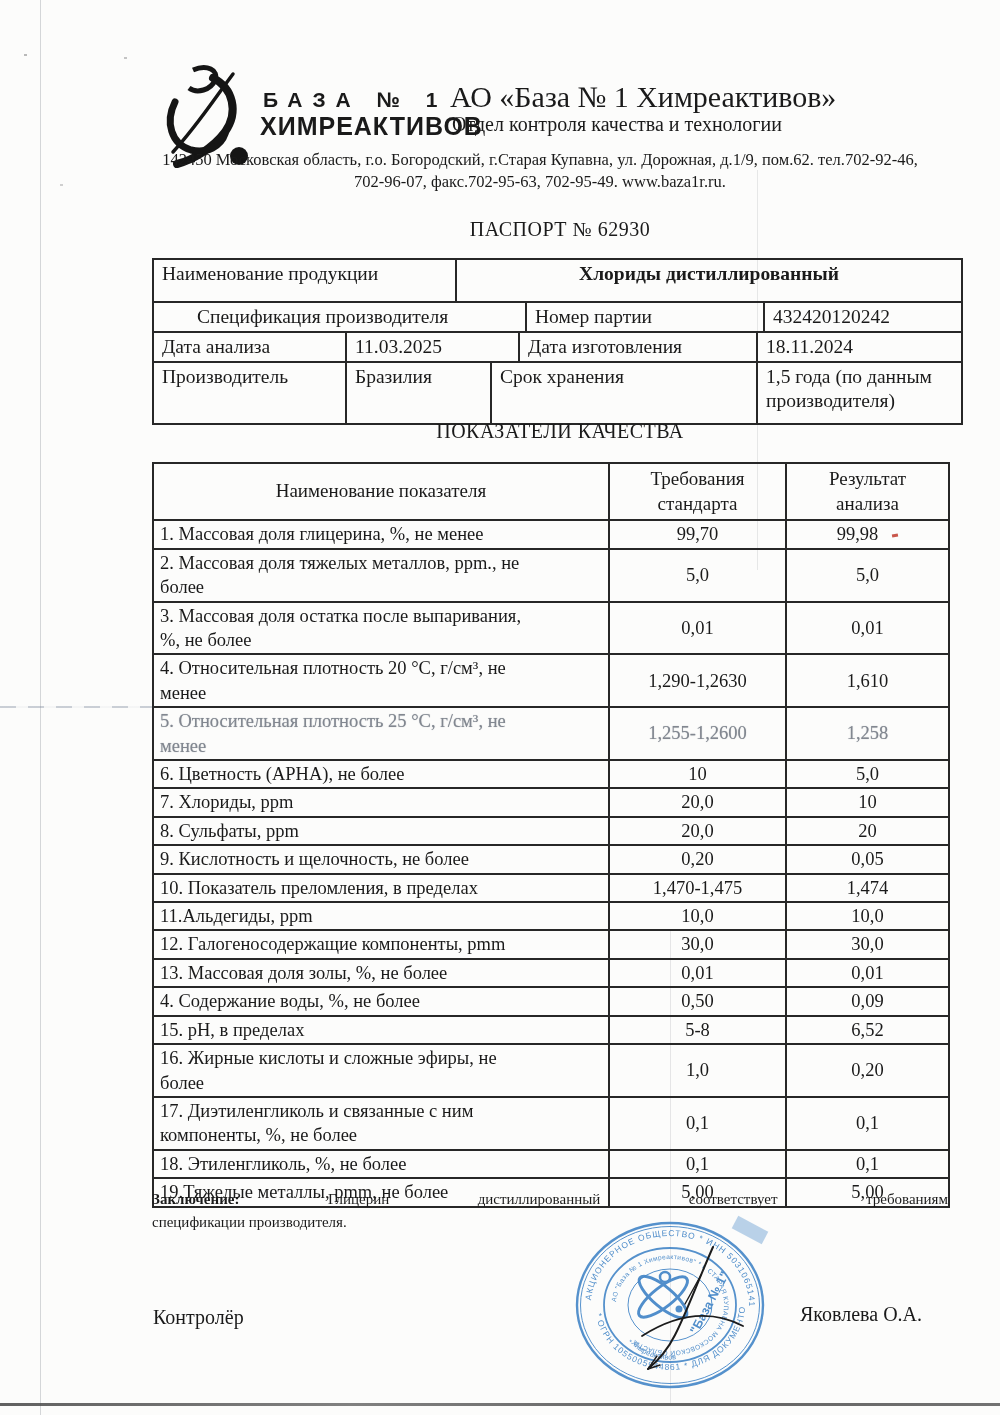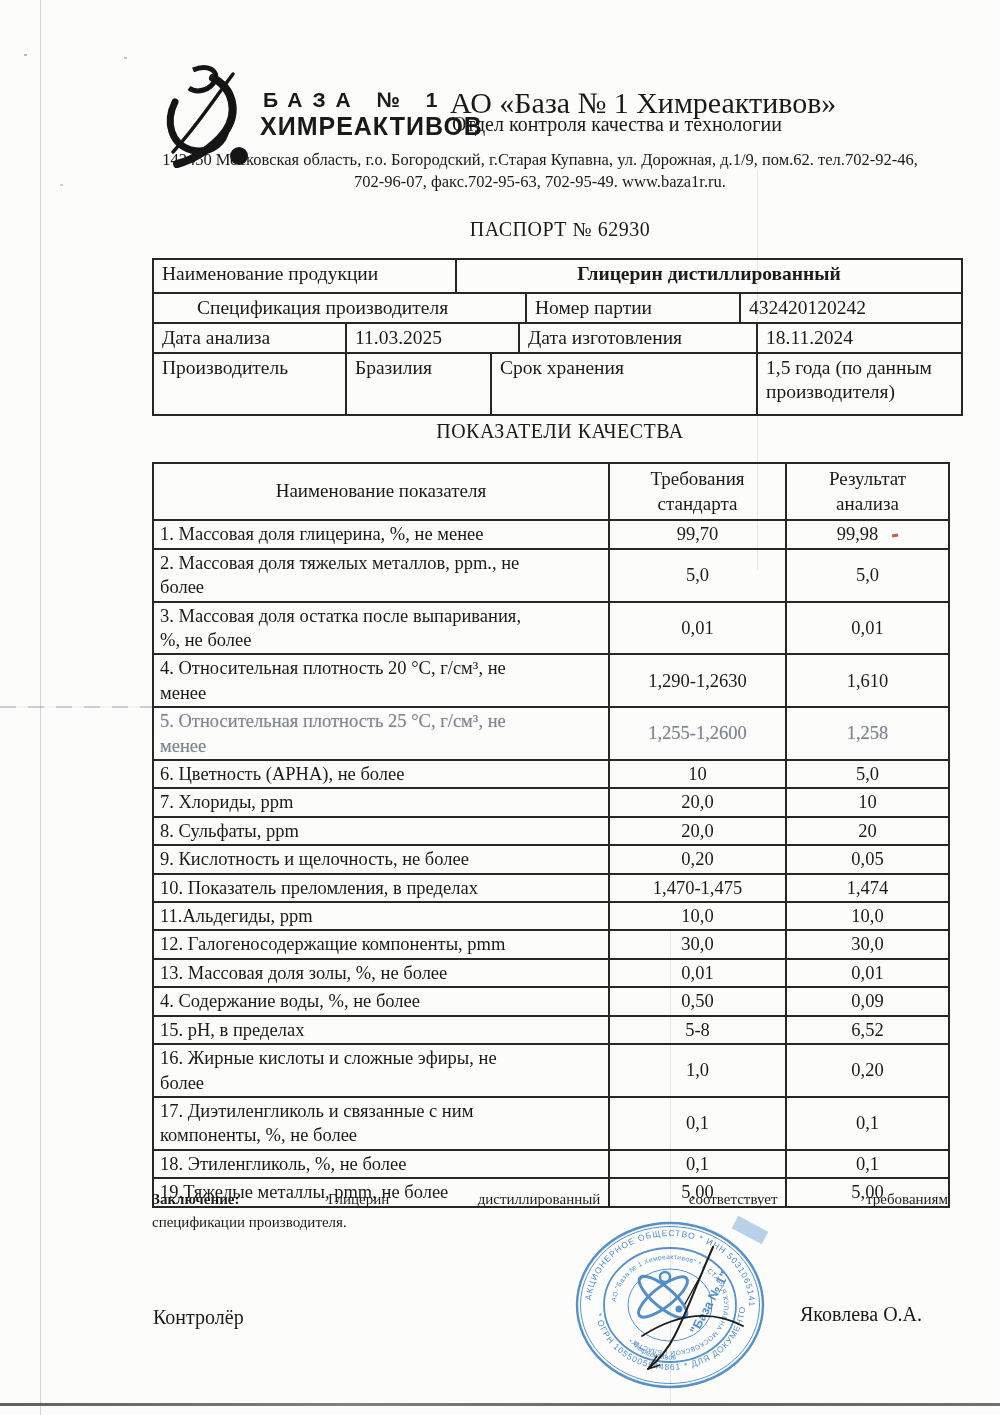--- a/index.html
+++ b/index.html
@@ -25,21 +25,21 @@
     background:linear-gradient(90deg,#454545,#6b6b6b 35%,#474747 70%,#5a5a5a);opacity:.85;}
   .specks{position:absolute;left:24px;top:54px;width:3px;height:2px;background:#b9b9b9;
     box-shadow:100px 3px 0 #c4c4c4, 36px 130px 0 #cfcfcf;}
   
   .logo-text1{position:absolute;left:263px;top:88px;
     font-family:"Liberation Sans","DejaVu Sans",sans-serif;
     font-weight:bold;font-size:21px;letter-spacing:10px;white-space:nowrap;}
   .logo-text2{position:absolute;left:260px;top:112px;
     font-family:"Liberation Sans","DejaVu Sans",sans-serif;
     font-weight:bold;font-size:25px;letter-spacing:1px;white-space:nowrap;}
-  .org-title{position:absolute;left:450px;top:86px;font-size:30px;white-space:nowrap;}
+  .org-title{position:absolute;left:450px;top:80px;font-size:30px;white-space:nowrap;}
   .dept{position:absolute;left:452px;top:113px;font-size:20px;white-space:nowrap;}
   .addr{position:absolute;left:110px;width:860px;text-align:center;font-size:16.5px;white-space:nowrap;}
   .addr1{top:150px;} .addr2{top:172px;}
   .passport-title{position:absolute;left:115px;top:218px;width:890px;text-align:center;
     font-size:20px;letter-spacing:.5px;}
   
   .info-table{position:absolute;left:152px;top:258px;width:811px;border:2px solid var(--border);
     font-size:19.5px;box-sizing:border-box;}
   .it-row{display:flex;box-sizing:border-box;}
   .it-row + .it-row{border-top:2px solid var(--border);}
@@ -95,27 +95,27 @@
   <div class="logo-text1">БАЗА № 1</div>
   <div class="logo-text2">ХИМРЕАКТИВОВ</div>
   <div class="org-title">АО «База № 1 Химреактивов»</div>
   <div class="dept">Отдел контроля качества и технологии</div>
   <div class="addr addr1">142450 Московская область, г.о. Богородский, г.Старая Купавна, ул. Дорожная, д.1/9, пом.62.  тел.702-92-46,</div>
   <div class="addr addr2">702-96-07, факс.702-95-63, 702-95-49. www.baza1r.ru.</div>
 
   <div class="passport-title">ПАСПОРТ № 62930</div>
 
   <div class="info-table">
-    <div class="it-row" style="height:32px;">
+    <div class="it-row" style="height:41px;">
       <div class="it-cell" style="width:301px;">Наименование продукции</div>
-      <div class="it-cell it-bold it-center" style="flex:1;">Глицерин дистиллированный</div>
+      <div class="it-cell it-bold it-center" style="flex:1;">Хлориды дистиллированный</div>
     </div>
     <div class="it-row" style="height:30px;padding-left:35px;">
       <div class="it-cell" style="width:336px;">Спецификация производителя</div>
-      <div class="it-cell" style="width:214px;">Номер партии</div>
+      <div class="it-cell" style="width:238px;">Номер партии</div>
       <div class="it-cell" style="flex:1;">432420120242</div>
     </div>
     <div class="it-row" style="height:30px;">
       <div class="it-cell" style="width:191px;">Дата анализа</div>
       <div class="it-cell" style="width:173px;">11.03.2025</div>
       <div class="it-cell" style="width:238px;">Дата изготовления</div>
       <div class="it-cell" style="flex:1;">18.11.2024</div>
     </div>
     <div class="it-row" style="height:62px;">
       <div class="it-cell" style="width:191px;">Производитель</div>

